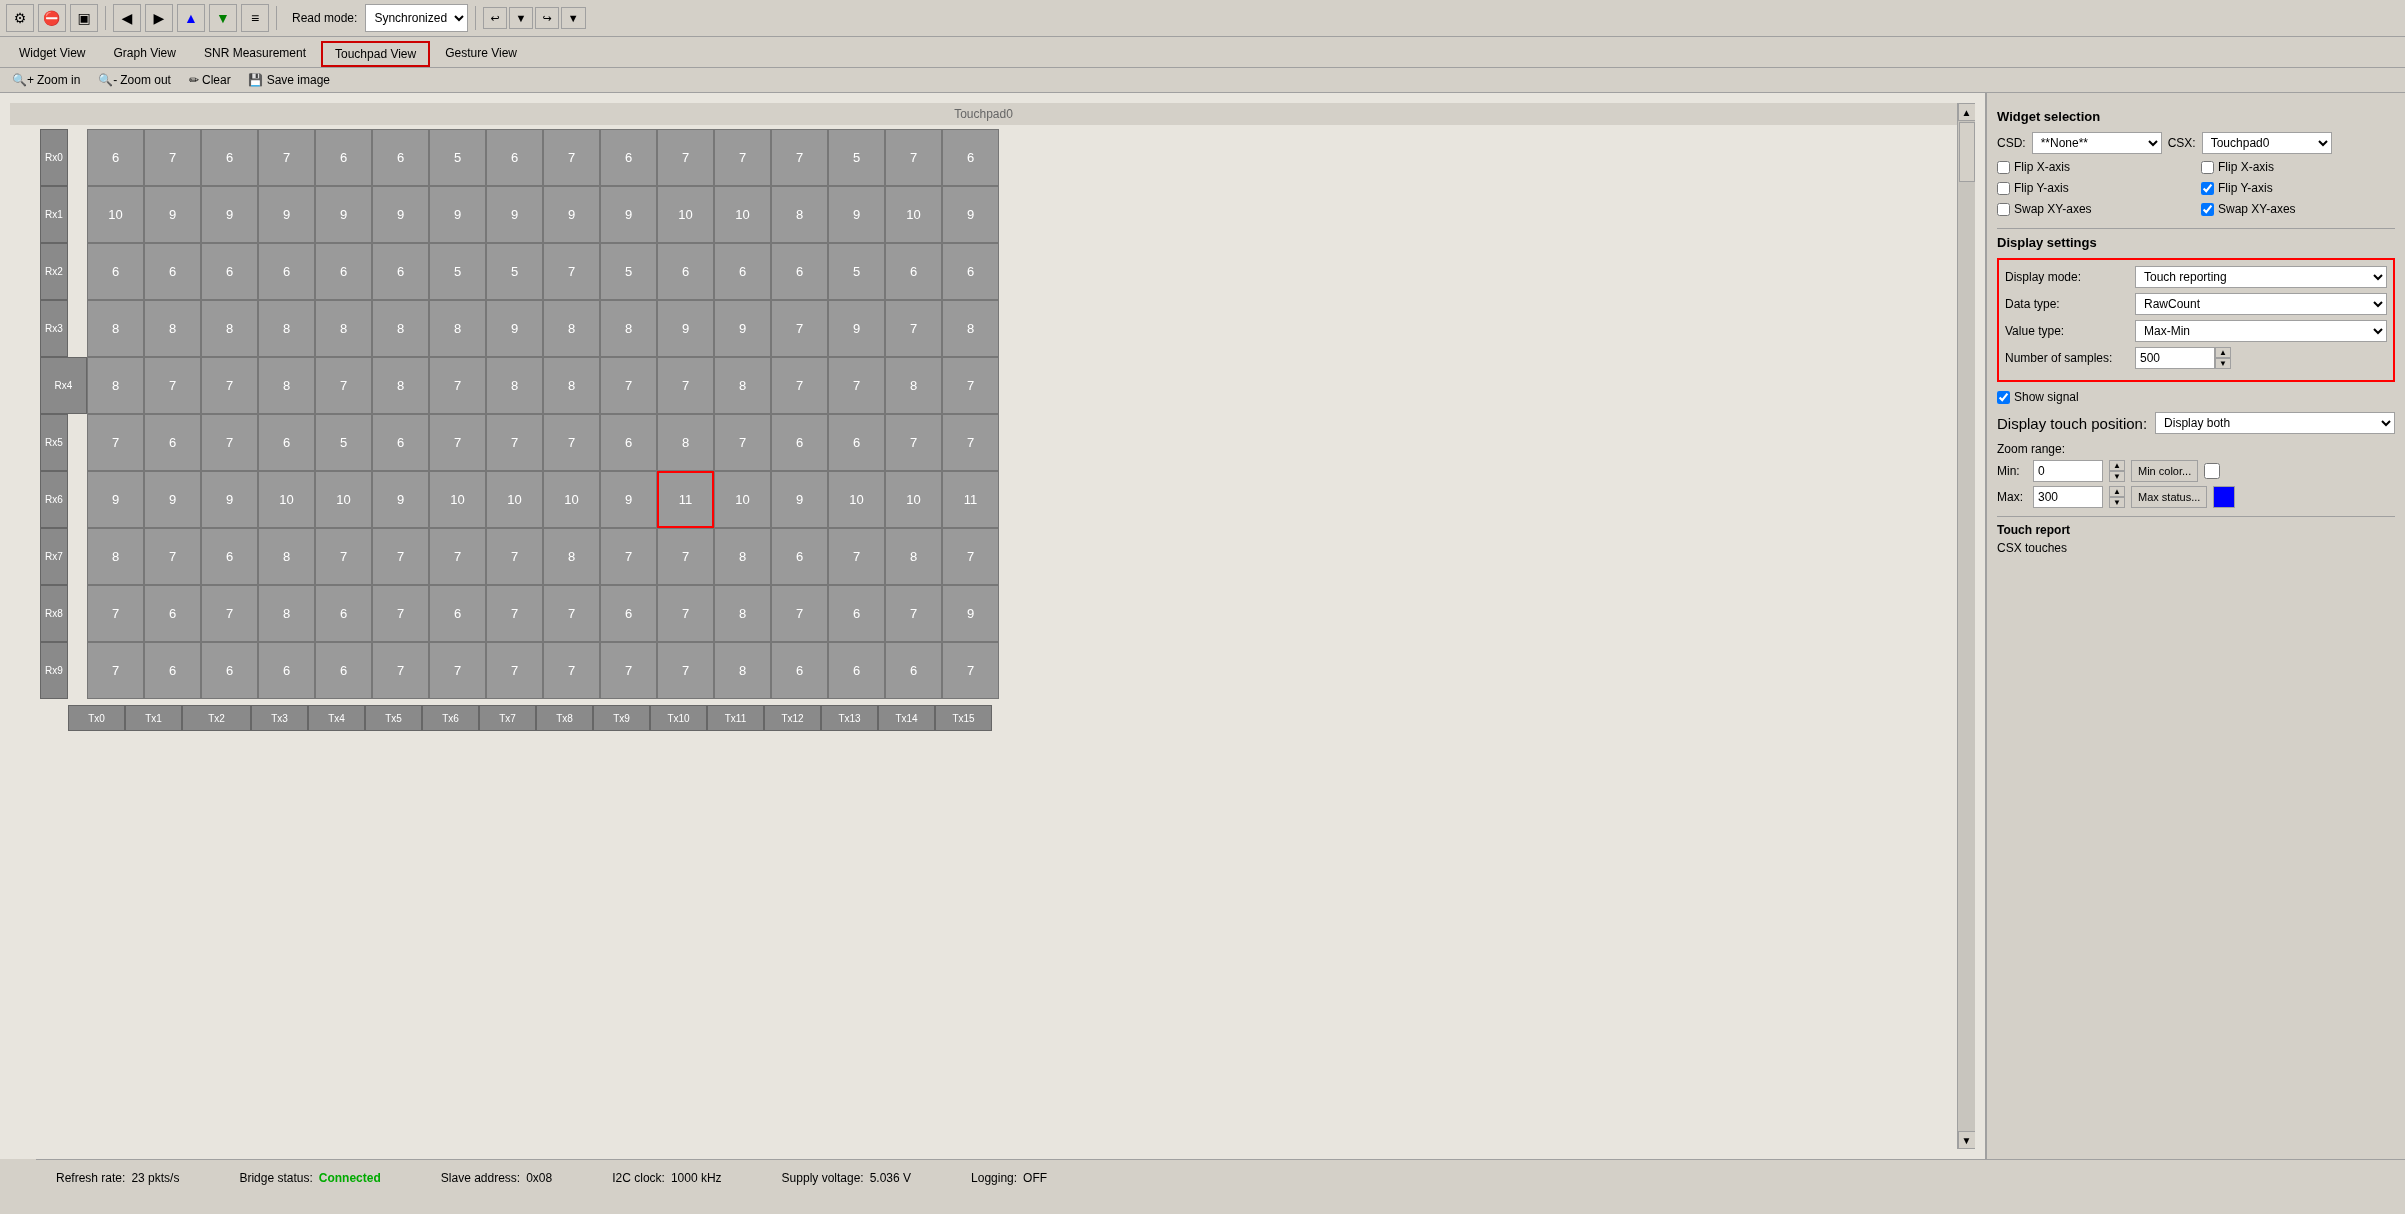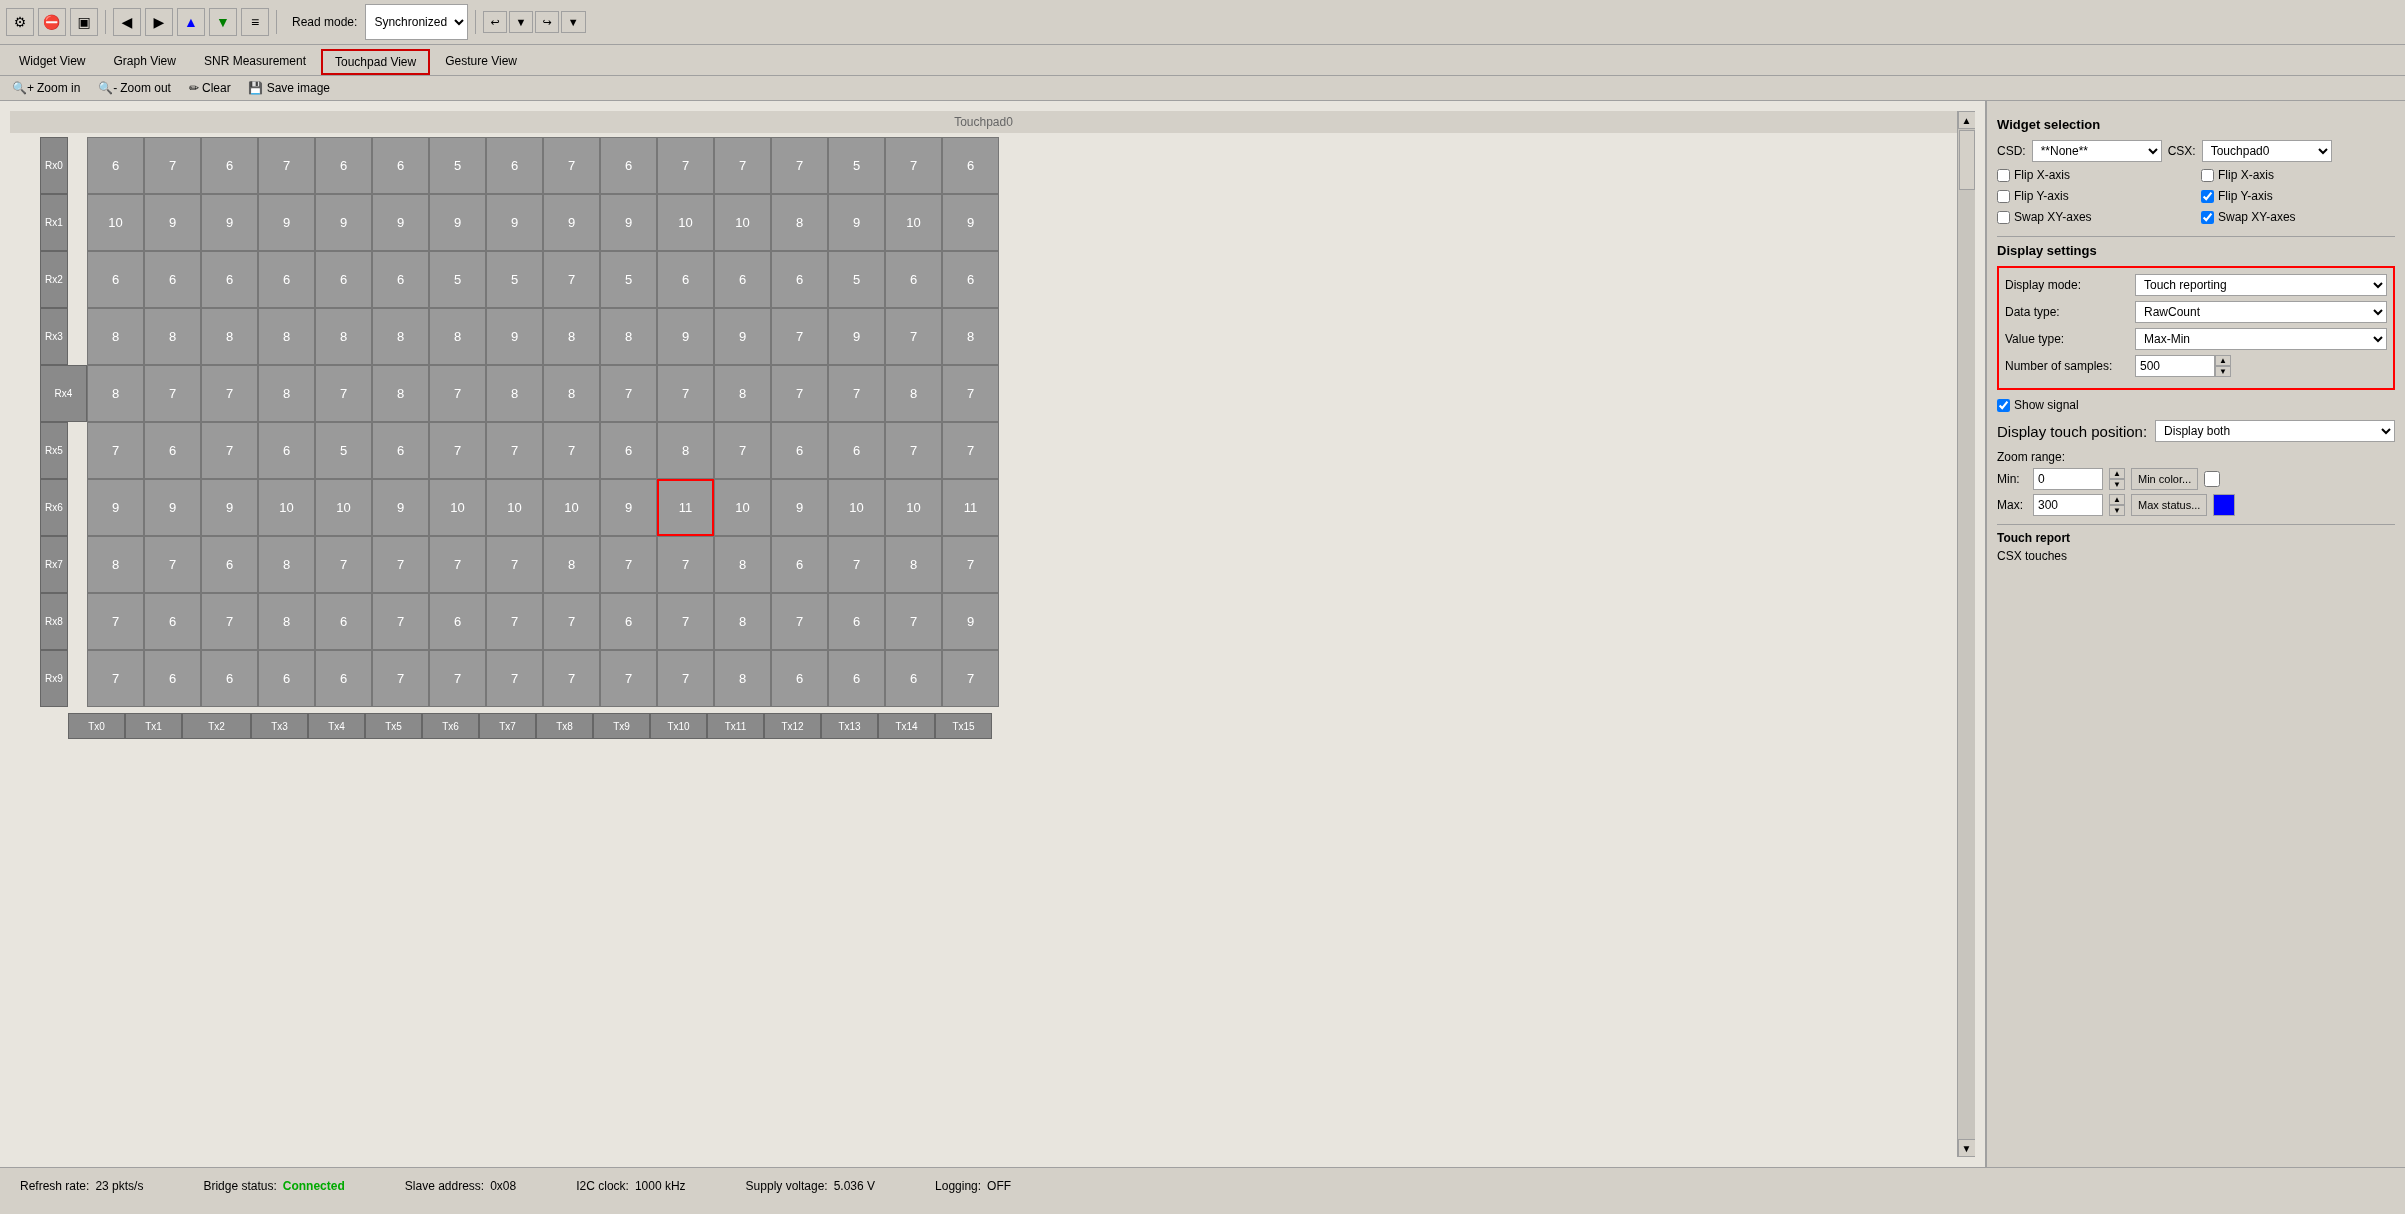--- a/index.html
+++ b/index.html
@@ -3,21 +3,21 @@
   <meta charset="utf-8">
   <style>
     * { box-sizing: border-box; margin: 0; padding: 0; }
     body { font-family: 'Segoe UI', Arial, sans-serif; font-size: 12px; background: #d4d0c8; color: #000; width: 2405px; height: 1214px; overflow: hidden; }
 
     
     #toolbar { display: flex; align-items: center; padding: 4px 6px; background: #d4d0c8; border-bottom: 1px solid #a0a0a0; gap: 4px; }
     .toolbar-btn { width: 28px; height: 28px; background: #d4d0c8; border: 1px solid #a0a0a0; display: flex; align-items: center; justify-content: center; cursor: pointer; font-size: 14px; }
     .toolbar-sep { width: 1px; height: 24px; background: #a0a0a0; margin: 0 3px; }
     .read-mode-label { margin-left: 8px; margin-right: 4px; font-size: 12px; }
-    .read-mode-select { height: 36px; font-size: 12px; padding: 0 4px; background: white; border: 1px solid #a0a0a0; }
+    .read-mode-select { height: 28px; font-size: 12px; padding: 0 4px; background: white; border: 1px solid #a0a0a0; }
     .undo-redo { display: flex; gap: 2px; }
     .undo-redo button { height: 22px; padding: 0 6px; font-size: 11px; background: #d4d0c8; border: 1px solid #a0a0a0; cursor: pointer; }
 
     
     #nav-tabs { display: flex; padding: 0 6px; background: #d4d0c8; border-bottom: 1px solid #a0a0a0; gap: 2px; padding-top: 4px; }
     .nav-tab { padding: 4px 12px; font-size: 12px; background: #d4d0c8; border: 1px solid transparent; cursor: pointer; }
     .nav-tab.active { border: 2px solid #cc0000; background: #d4d0c8; font-weight: normal; }
 
     
     #sub-toolbar { display: flex; align-items: center; padding: 3px 8px; background: #d4d0c8; border-bottom: 1px solid #a0a0a0; gap: 10px; }
@@ -85,21 +85,21 @@
     .color-swatch { width: 22px; height: 22px; border: 1px solid #a0a0a0; }
 
     
     .touch-report-title { font-size: 12px; font-weight: bold; margin-bottom: 4px; }
     .csx-touches-label { font-size: 12px; margin-bottom: 4px; }
     .touches-table { width: 100%; border-collapse: collapse; background: white; border: 1px solid #a0a0a0; }
     .touches-table th { background: #d4d0c8; border: 1px solid #a0a0a0; padding: 3px 8px; font-size: 12px; font-weight: normal; text-align: left; }
     .touches-table td { border: 1px solid #a0a0a0; padding: 3px 8px; font-size: 12px; height: 22px; }
 
     
-    #status-bar { display: flex; align-items: center; padding: 4px 20px; background: #d4d0c8; border-top: 1px solid #a0a0a0; font-size: 12px; gap: 60px; height: 36px; }
+    #status-bar { display: flex; align-items: center; padding: 4px 20px; background: #d4d0c8; border-top: 1px solid #a0a0a0; font-size: 12px; gap: 60px; height: 36px; margin-left: 36px; }
     .status-item { display: flex; align-items: center; gap: 6px; }
     .status-green { color: #00aa00; font-weight: bold; }
   </style>
 </head>
 <body>
 
 <div id="toolbar">
   <button class="toolbar-btn">⚙</button>
   <button class="toolbar-btn" style="color:red;">⛔</button>
   <button class="toolbar-btn">▣</button>

